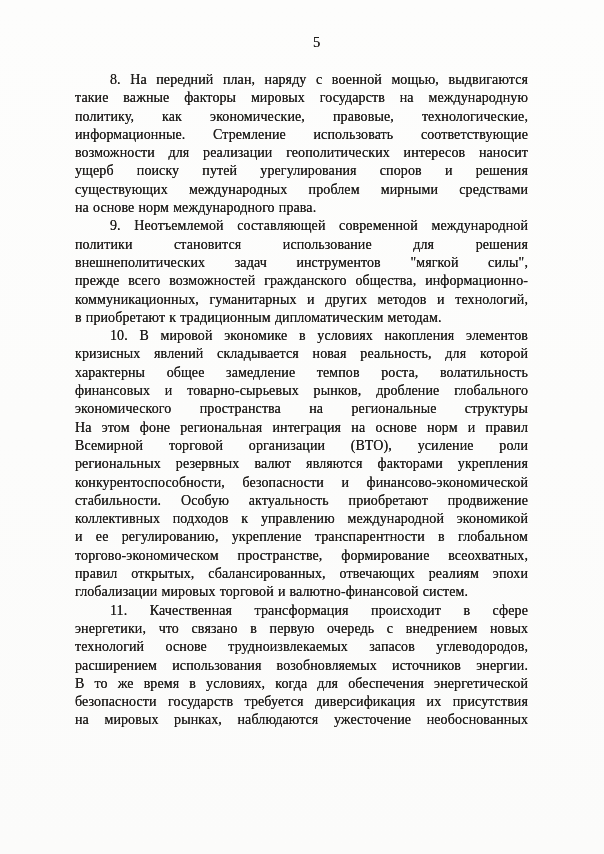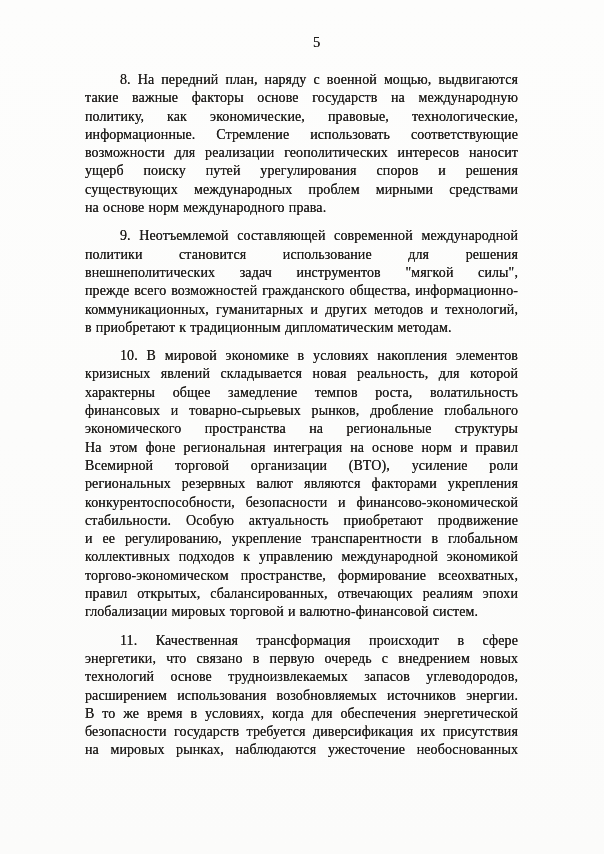--- a/index.html
+++ b/index.html
@@ -23,21 +23,21 @@
   }
   .page-number{
     height:18px;
     line-height:18px;
     font-size:14.5px;
     text-align:center;
     transform:translateX(15px);
     margin-bottom:20px;
     text-shadow:0 0 .45px currentColor;
   }
-  .paragraph{margin:10px;}
+  .paragraph{margin:0;}
   .line{
     font-size:14px;
     line-height:18.3px;
     height:18.3px;
     overflow:hidden;
     text-align:justify;
     text-align-last:justify;
     letter-spacing:.1px;
     word-spacing:.5px;
     text-shadow:0 0 .45px currentColor;
@@ -47,21 +47,21 @@
   .line.last{text-align-last:left;}
 </style>
 </head>
 <body>
 
 <div class="page">
   <div class="page-number">5</div>
   <div class="text-block">
       <div class="paragraph">
         <div class="line first">8. На передний план, наряду с военной мощью, выдвигаются</div>
-        <div class="line">такие важные факторы основе государств на международную</div>
+        <div class="line">такие важные факторы мировых государств на международную</div>
         <div class="line">политику, как экономические, правовые, технологические,</div>
         <div class="line">информационные. Стремление использовать соответствующие</div>
         <div class="line">возможности для реализации геополитических интересов наносит</div>
         <div class="line">ущерб поиску путей урегулирования споров и решения</div>
         <div class="line">существующих международных проблем мирными средствами</div>
         <div class="line last">на основе норм международного права.</div>
       </div>
       <div class="paragraph">
         <div class="line first">9. Неотъемлемой составляющей современной международной</div>
         <div class="line">политики становится использование для решения</div>
@@ -74,22 +74,22 @@
         <div class="line first">10. В мировой экономике в условиях накопления элементов</div>
         <div class="line">кризисных явлений складывается новая реальность, для которой</div>
         <div class="line">характерны общее замедление темпов роста, волатильность</div>
         <div class="line">финансовых и товарно-сырьевых рынков, дробление глобального</div>
         <div class="line">экономического пространства на региональные структуры</div>
         <div class="line">На этом фоне региональная интеграция на основе норм и правил</div>
         <div class="line">Всемирной торговой организации (ВТО), усиление роли</div>
         <div class="line">региональных резервных валют являются факторами укрепления</div>
         <div class="line">конкурентоспособности, безопасности и финансово-экономической</div>
         <div class="line">стабильности. Особую актуальность приобретают продвижение</div>
+        <div class="line">коллективных подходов к управлению международной экономикой</div>
         <div class="line">и ее регулированию, укрепление транспарентности в глобальном</div>
-        <div class="line">коллективных подходов к управлению международной экономикой</div>
         <div class="line">торгово-экономическом пространстве, формирование всеохватных,</div>
         <div class="line">правил открытых, сбалансированных, отвечающих реалиям эпохи</div>
         <div class="line last">глобализации мировых торговой и валютно-финансовой систем.</div>
       </div>
       <div class="paragraph">
         <div class="line first">11. Качественная трансформация происходит в сфере</div>
         <div class="line">энергетики, что связано в первую очередь с внедрением новых</div>
         <div class="line">технологий основе трудноизвлекаемых запасов углеводородов,</div>
         <div class="line">расширением использования возобновляемых источников энергии.</div>
         <div class="line">В то же время в условиях, когда для обеспечения энергетической</div>

